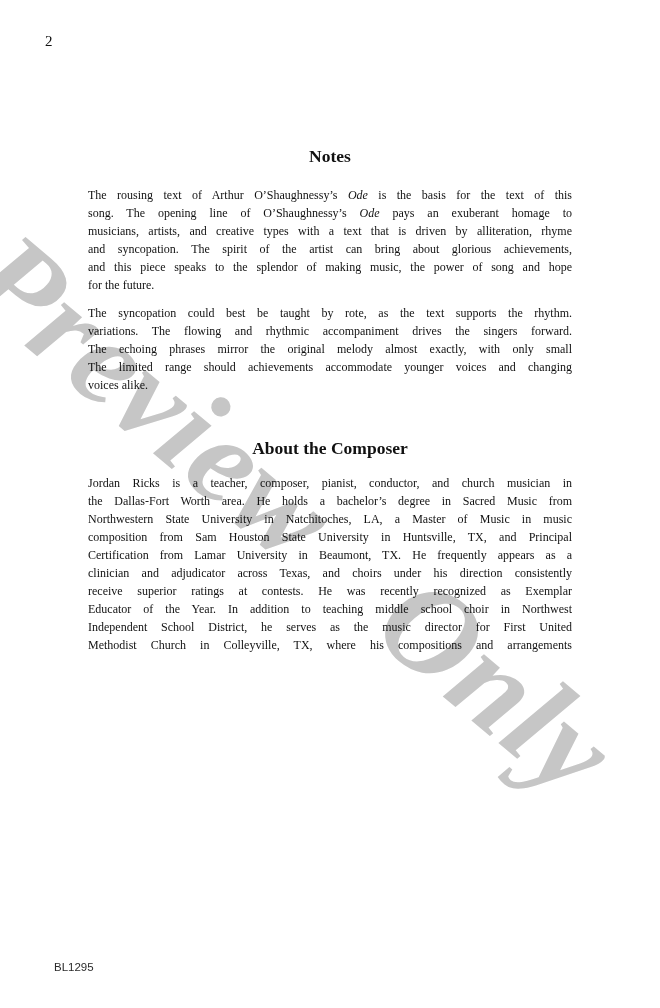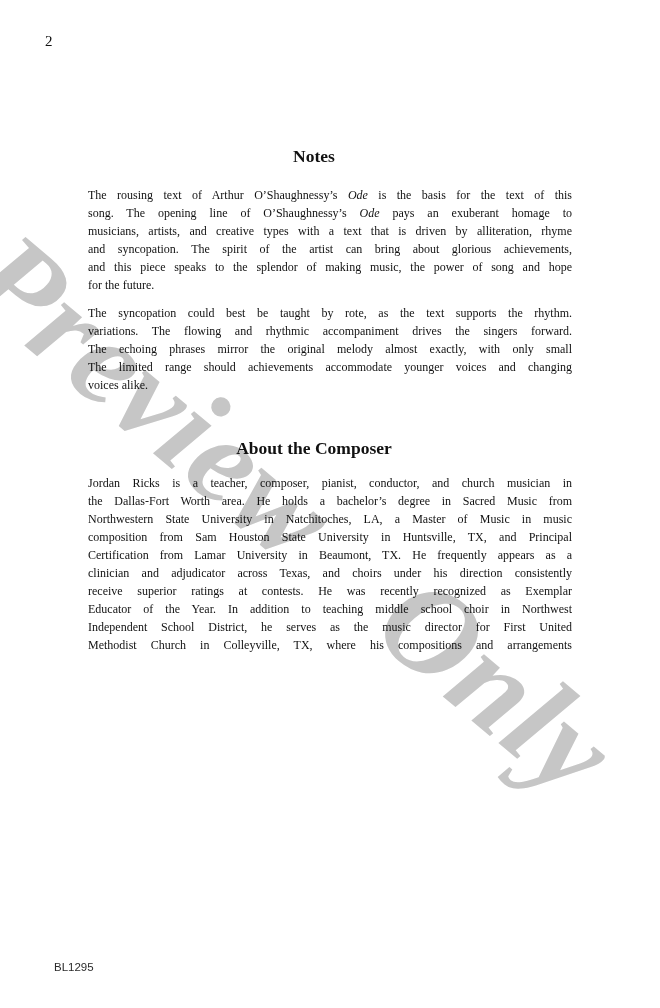--- a/index.html
+++ b/index.html
@@ -37,21 +37,21 @@
   }
   .content { position: absolute; left: 0; top: 0; width: 660px; height: 1008px; z-index: 1; }
   .pageno {
     position: absolute;
     left: 45px; top: 32px;
     font-size: 15px;
     line-height: 18px;
   }
   .heading {
     position: absolute;
-    left: 72px; width: 484px;
+    left: 88px; width: 484px;
     text-align: center;
     font-weight: 700;
     font-size: 17.5px;
     line-height: 20px;
   }
   #h-notes { top: 146px; }
   #h-composer { top: 438px; }
   .para {
     position: absolute;
     left: 88px; width: 484px;

